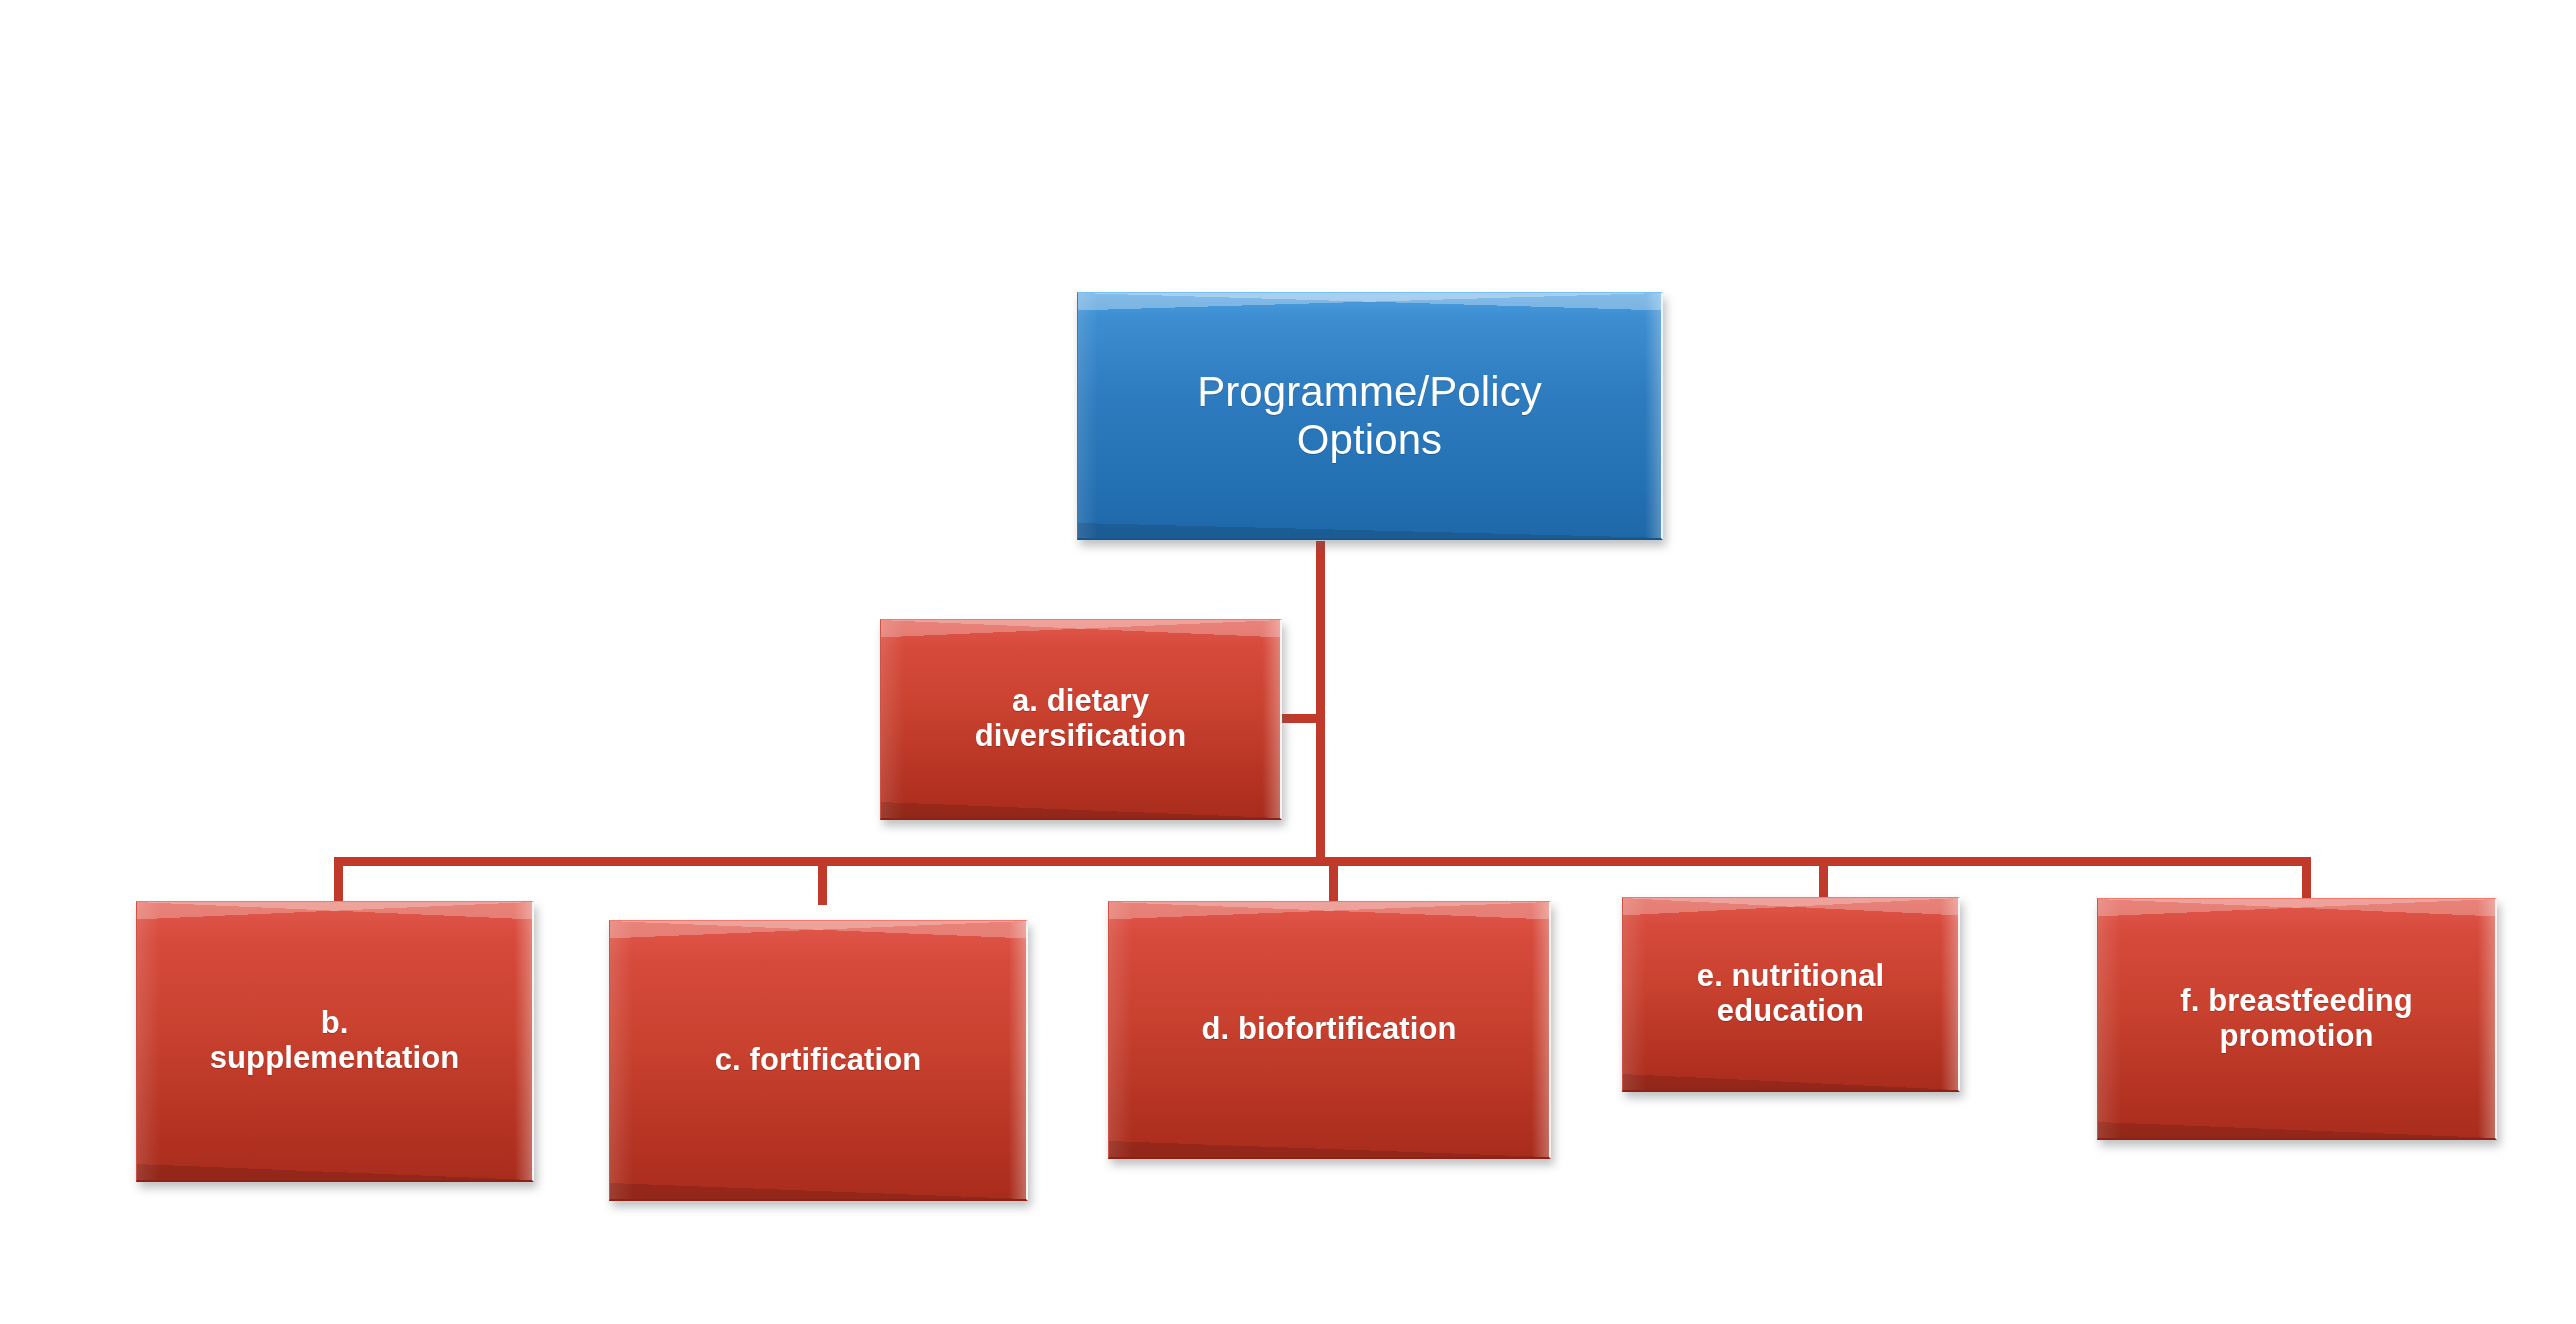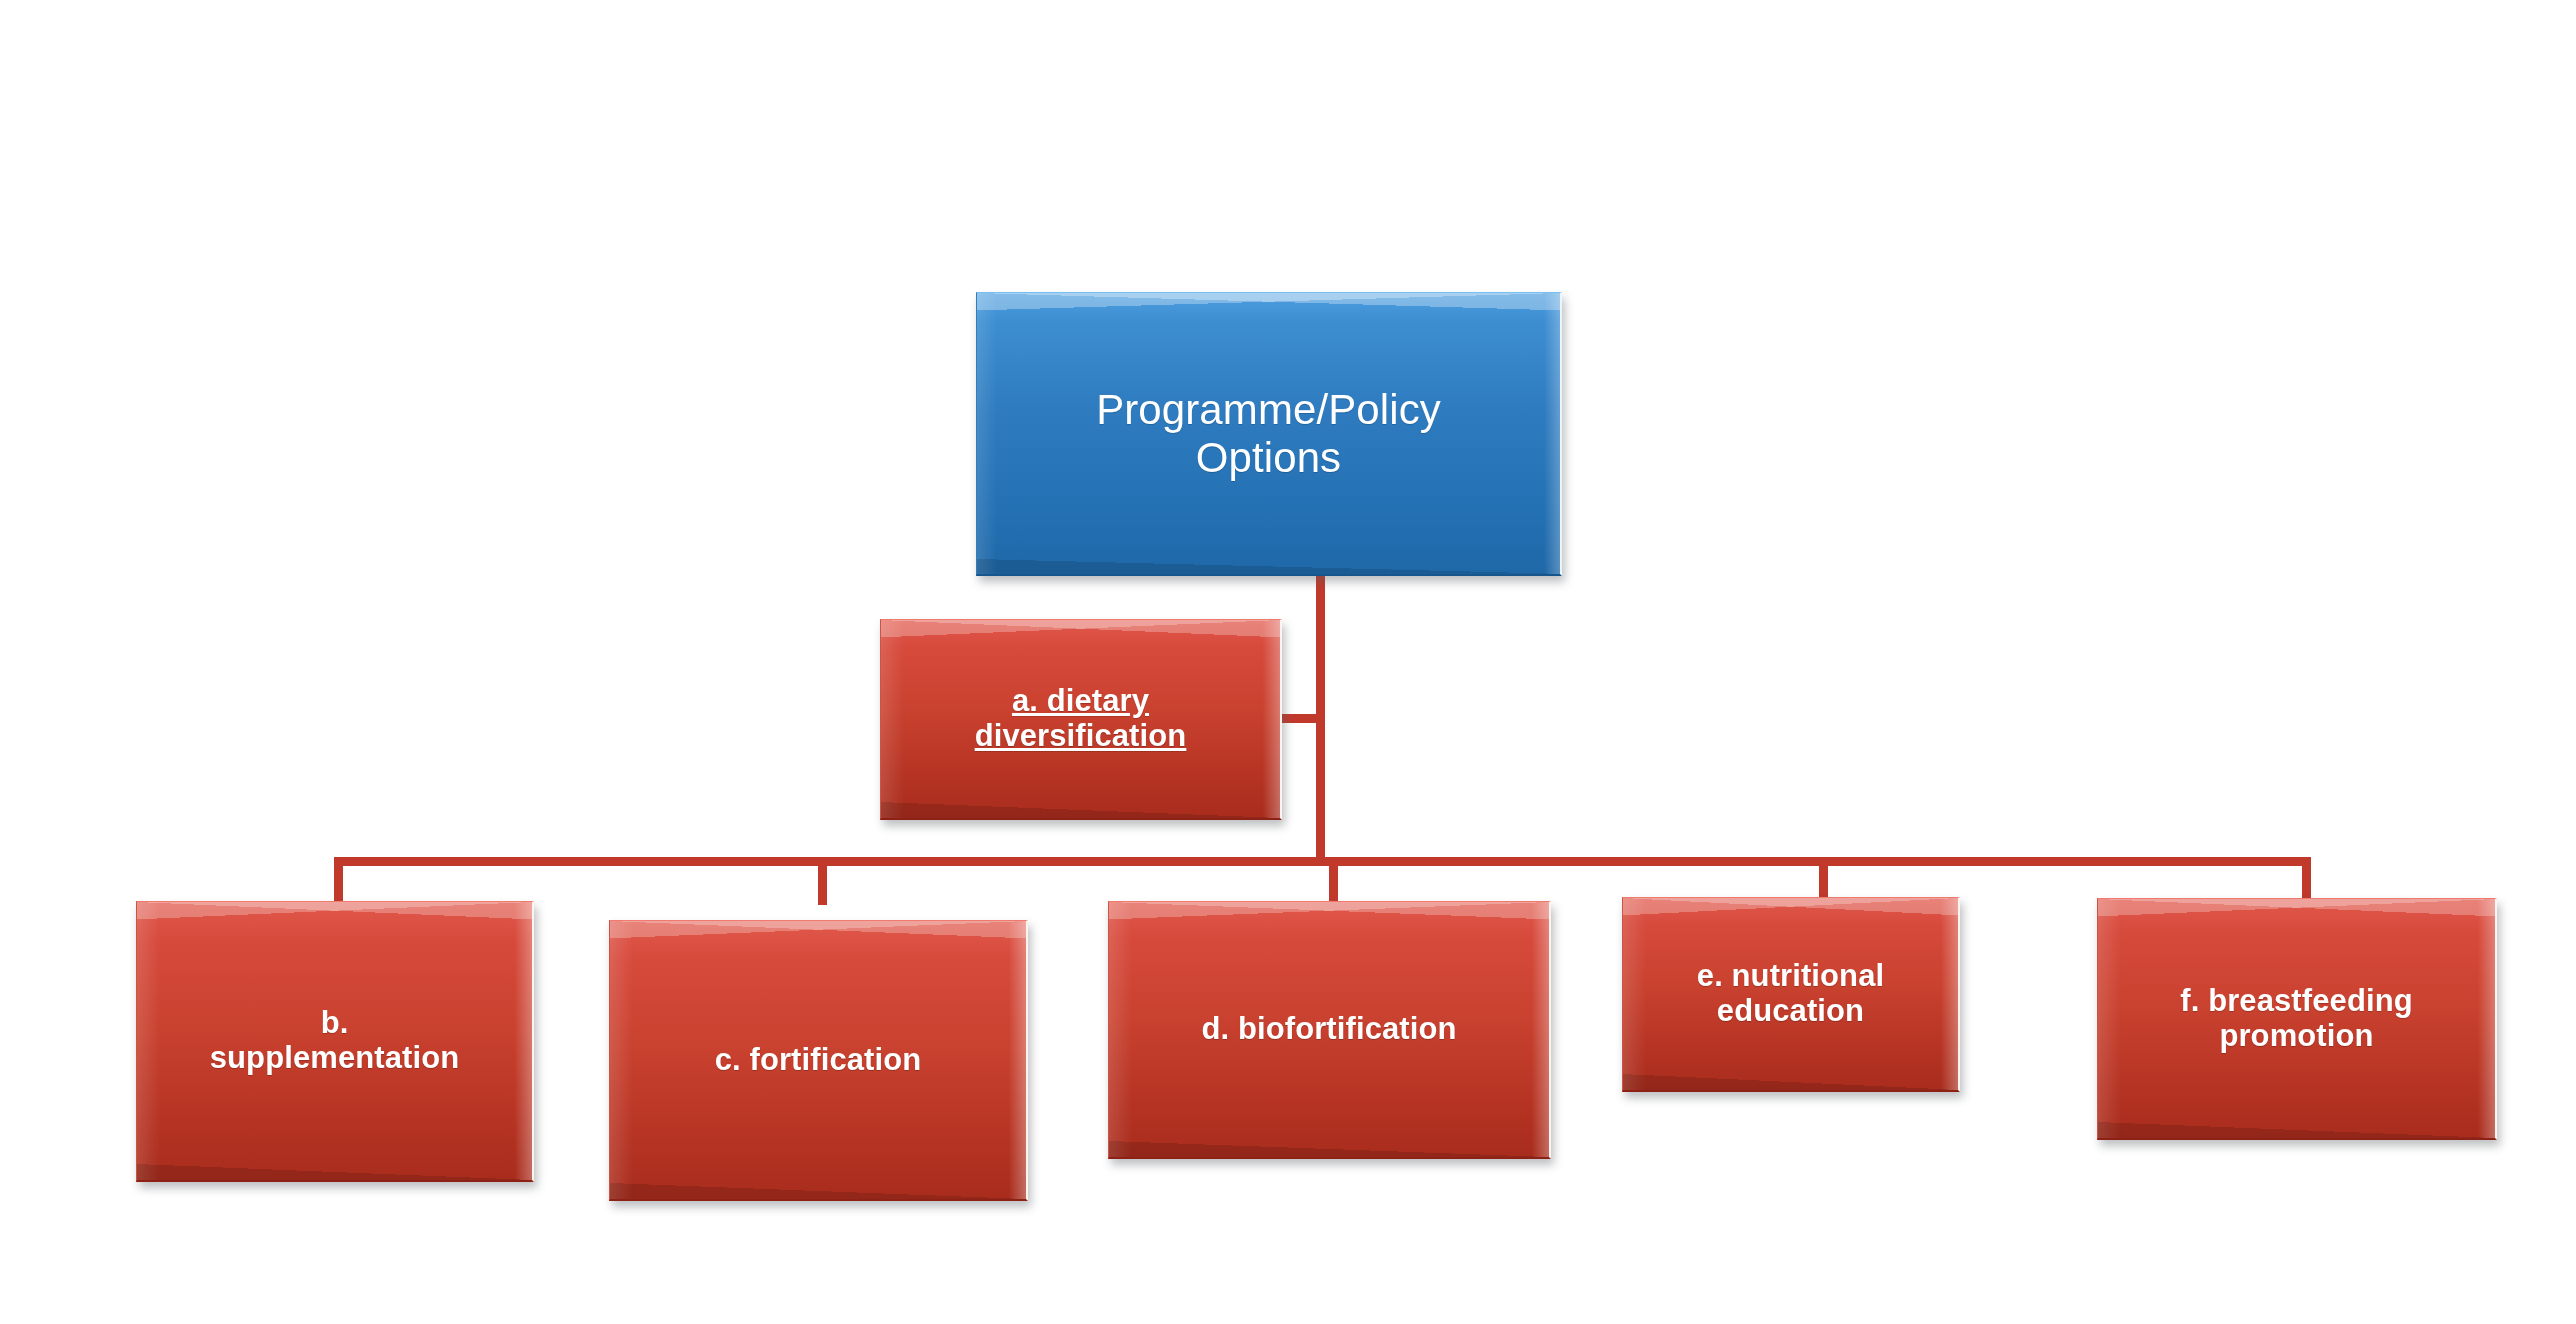--- a/index.html
+++ b/index.html
@@ -126,26 +126,26 @@
   <div class="conn h" style="left:1278px; top:714px; width:42px;"></div>
 
   <div class="conn h" style="left:334px; top:857px; width:1977px;"></div>
 
   <div class="conn v" style="left:334px;  top:857px; height:48px;"></div>
   <div class="conn v" style="left:818px; top:857px; height:48px;"></div>
   <div class="conn v" style="left:1329px; top:857px; height:48px;"></div>
   <div class="conn v" style="left:1819px; top:857px; height:44px;"></div>
   <div class="conn v" style="left:2302px; top:857px; height:44px;"></div>
 
-  <div class="node blue" style="left:976px; top:292px; width:586px; height:284px;align-items:center;">
+  <div class="node blue" style="left:1077px; top:292px; width:586px; height:248px;align-items:center;">
     <span class="label">Programme/Policy
 Options</span>
   </div>
 
-  <div class="node red" style="left:880px; top:619px; width:402px; height:201px;text-decoration:underline;">
+  <div class="node red" style="left:880px; top:619px; width:402px; height:201px;">
     <span class="label">a. dietary
 diversification</span>
   </div>
 
   <div class="node red" style="left:136px; top:901px; width:398px; height:281px;">
     <span class="label">b.
 supplementation</span>
   </div>
 
   <div class="node red" style="left:609px; top:901px; width:419px; height:281px;margin-top:19px;">

